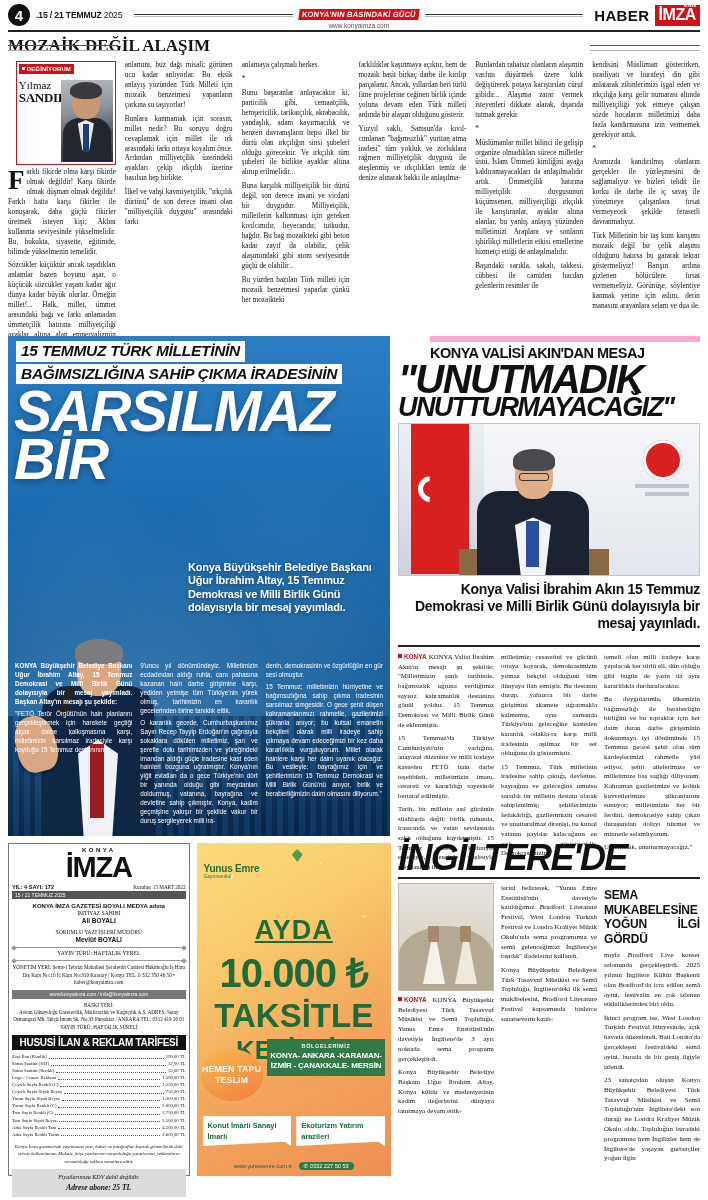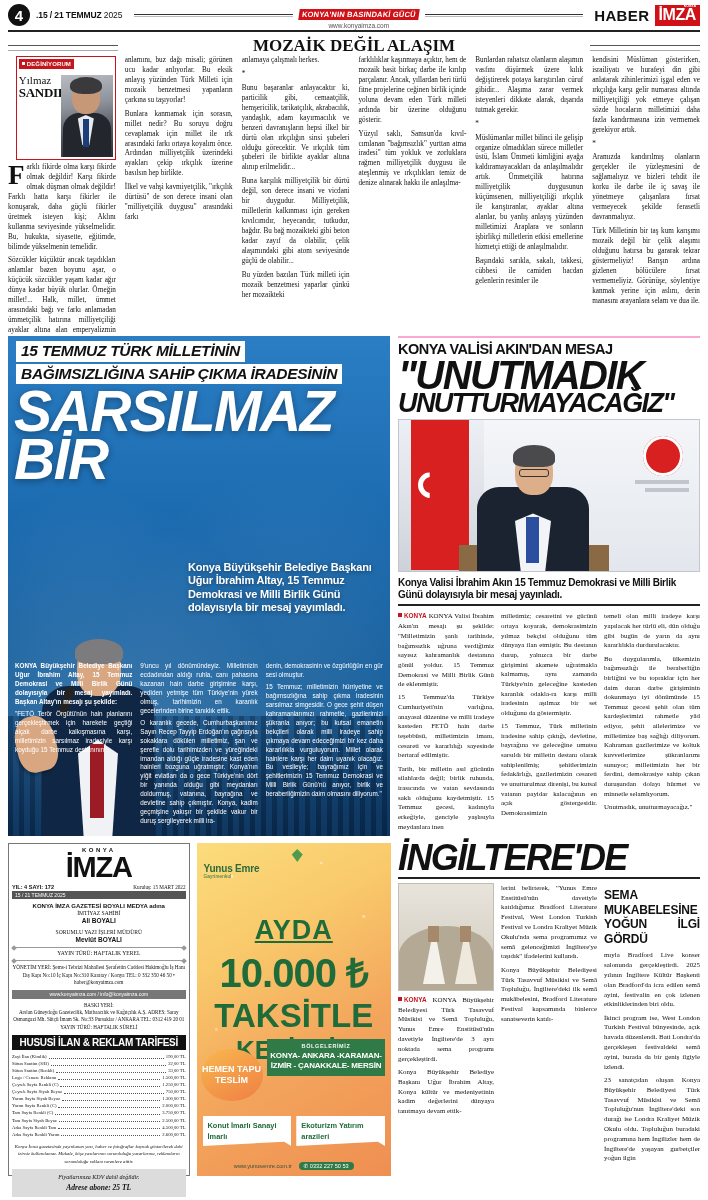--- a/index.html
+++ b/index.html
@@ -38,22 +38,22 @@
   .imza-badge {
     background:#d01218; color:#fff; font-family:"Liberation Sans", sans-serif;
     font-weight:bold; font-size:16px; padding:1px 4px 2px 4px; letter-spacing:-0.4px;
     position:relative;
   }
   .imza-badge .tiny { position:absolute; top:-1px; right:4px; font-size:3.5px; letter-spacing:0; }
 
   
   .opinion { position:relative; height: 300px; border-top:2px solid #222; padding-top:4px; }
   .op-title {
-    text-align:center; font-family:"Liberation Serif", serif; font-weight:bold;
-    font-size:17px; letter-spacing:0px; color:#111; position:relative; 
+    text-align:left; font-family:"Liberation Serif", serif; font-weight:bold;
+    font-size:17px; letter-spacing:0px; color:#111; position:relative; margin-bottom:5px;
   }
   .op-title:before, .op-title:after {
     content:""; position:absolute; top:9px; width:110px; height:4px;
     border-top:1.5px solid #555; border-bottom:1px solid #aaa;
   }
   .op-title:before { left:0; }
   .op-title:after { right:0; }
 
   .op-cols { display:flex; gap:9px; }
   .op-col { width: 161px; font-size:7.2px; line-height:1.38; text-align:justify; color:#111; }
@@ -141,21 +141,21 @@
   }
   .bf-body .bcol { width:180px; color:#fff; font-family:"Liberation Sans", sans-serif;
     font-size:6.3px; line-height:1.42; text-align:justify; }
   .bf-body .bcol p { margin-bottom:3px; }
   .bf-body .lead { font-weight:bold; }
 
   
   .vali-feature { width:302px; position:relative; }
   .vf-kicker {
     font-family:"Liberation Sans", sans-serif; font-weight:bold; font-size:14.5px;
-    letter-spacing:-0.5px; color:#111; line-height:1; border-top:2px solid #f9a8d4; padding-top:4px;
+    letter-spacing:-0.5px; color:#111; line-height:1; border-top:6px solid #f9a8d4; padding-top:4px;margin-left:32px;
   }
   .vf-head { font-family:"Liberation Sans", sans-serif; font-weight:bold; font-style:italic;
     color:#111; letter-spacing:-1.6px; line-height:0.82; margin-top:2px; }
   .vf-head .l1 { display:block; font-size:40px; }
   .vf-head .l2 { display:block; font-size:27px; margin-top:1px; }
 
   .vf-photo {
     margin-top:5px; height:153px; position:relative; overflow:hidden;
     background:linear-gradient(180deg,#eceff3 0%,#dfe3e9 50%,#cdd2da 100%);
     border:0.6px solid #c3c7cd;
@@ -173,22 +173,22 @@
   .vf-photo .man .suit { position:absolute; left:0; bottom:0; width:112px; height:84px; background:#1c2330; border-radius:22px 22px 0 0;}
   .vf-photo .man .shirt { position:absolute; left:38px; bottom:0; width:36px; height:58px; background:#f2f4f7; clip-path:polygon(50% 0,100% 13%,84% 100%,16% 100%,0 13%);}
   .vf-photo .man .tie { position:absolute; left:49px; bottom:8px; width:13px; height:46px; background:#2b4f9e;}
   .vf-photo .man .head { position:absolute; left:38px; bottom:76px; width:38px; height:46px; border-radius:46% 46% 42% 42%; background:#dcae8a;}
   .vf-photo .man .hair { position:absolute; left:36px; bottom:104px; width:42px; height:22px; border-radius:50% 50% 28% 28%; background:#4a4a4c;}
   .vf-photo .man .glass { position:absolute; left:42px; bottom:94px; width:30px; height:8px; border:1.2px solid #333; border-radius:3px;}
   .vf-photo .podium { position:absolute; left:60px; bottom:0; width:150px; height:26px; background:#8a6a45;}
 
   .vf-sub {
     margin-top:5px; font-family:"Liberation Sans", sans-serif; font-weight:bold;
-    font-size:10px; line-height:1.2; letter-spacing:-0.3px; color:#111;
-    border-bottom:2px solid #222; padding-bottom:3px;
+    font-size:14px; line-height:1.2; letter-spacing:-0.3px; color:#111;
+    border-bottom:2px solid #222; padding-bottom:13px;text-align:right;
   }
   .vf-cols { display:flex; gap:7px; margin-top:5px; }
   .vf-col { width:96px; font-size:6.9px; line-height:1.4; text-align:justify; color:#111;}
   .vf-col p { margin-bottom:3.5px; }
   .redlabel { color:#c4161c; font-family:"Liberation Sans", sans-serif; font-weight:bold; font-size:6.4px; }
   .redsq { display:inline-block; width:4px; height:4px; background:#c4161c; margin-right:2px; vertical-align:1px;}
 
   
   .bottom-row { display:flex; gap:7px; margin-top:7px; height:333px; }
 
@@ -340,21 +340,21 @@
 
       <div class="op-col">
         <p>anlamaya çalışmalı herkes.</p>
         <p class="star">*</p>
         <p>Bunu başaranlar anlayacaktır ki, particilik gibi, cemaatçilik, hemşericilik, tarikatçılık, akrabacılık, yandaşlık, adam kayırmacılık ve benzeri davranışların hepsi ilkel bir dürtü olan ırkçılığın sinsi şubeleri olduğu görecektir. Ve ırkçılık tüm şubeleri ile birlikte ayaklar altına alınıp erilmelidir...</p>
         <p>Buna karşılık milliyetçilik bir dürtü değil, son derece insani ve vicdani bir duygudur. Milliyetçilik, milletlerin kalkınması için gereken kıvılcımdır, heyecandır, tutkudur, bağdır. Bu bağ mozaikteki gibi beton kadar zayıf da olabilir, çelik alaşımındaki gibi atom seviyesinde güçlü de olabilir...</p>
         <p>Bu yüzden bazıları Türk milleti için mozaik benzetmesi yaparlar çünkü her mozaikteki</p>
       </div>
 
       <div class="op-col">
-        <p>farklılıklar kaşınmaya açıktır, hem de mozaik basit birkaç darbe ile kırılıp parçalanır. Ancak, yıllardan beri türlü fitne projelerine ceğinen birlik içinde yoluna devam eden Türk milleti ardında bir üzerine olduğunu gösterir.</p>
+        <p>farklılıklar kaşınmaya açıktır, hem de mozaik basit birkaç darbe ile kırılıp parçalanır. Ancak, yıllardan beri türlü fitne projelerine ceğinen birlik içinde yoluna devam eden Türk milleti ardında bir alaşım olduğunu gösterir.</p>
         <p>Yüzyıl saklı, Samsun'da kıvıl-cımlanan "bağımsızlık" yurttan atma iradesi" tüm yokluk ve zorluklara rağmen milliyetçilik duygusu ile ateşlenmiş ve ırkçılıkları temiz de denize alınarak hakkı ile anlaşılma-</p>
       </div>
 
       <div class="op-col">
         <p>Bunlardan rahatsız olanların alaşımın vasfını düşürmek üzere kılık değiştirerek potaya karıştırılan cüruf gibidir... Alaşıma zarar vermek isteyenleri dikkate alarak, dışarıda tutmak gerekir.</p>
         <p class="star">*</p>
         <p>Müslümanlar millet bilinci ile gelişip organize olmadıkları sürece milletler üstü, İslam Ümmeti kimliğini ayağa kaldıramayacakları da anlaşılmalıdır artık. Ümmetçilik hatırına milliyetçilik duygusunun küçümsenen, milliyetçiliği ırkçılık ile karıştıranlar, ayaklar altına alanlar, bu yanlış anlayış yüzünden milletimizi Araplara ve sonların işbirlikçi milletlerin etkisi emellerine hizmetçi ettiği de anlaşılmalıdır.</p>
         <p>Başındaki sarıkla, sakalı, takkesi, cübbesi ile camiden hacdan gelenlerin resimler ile</p>
       </div>
 

